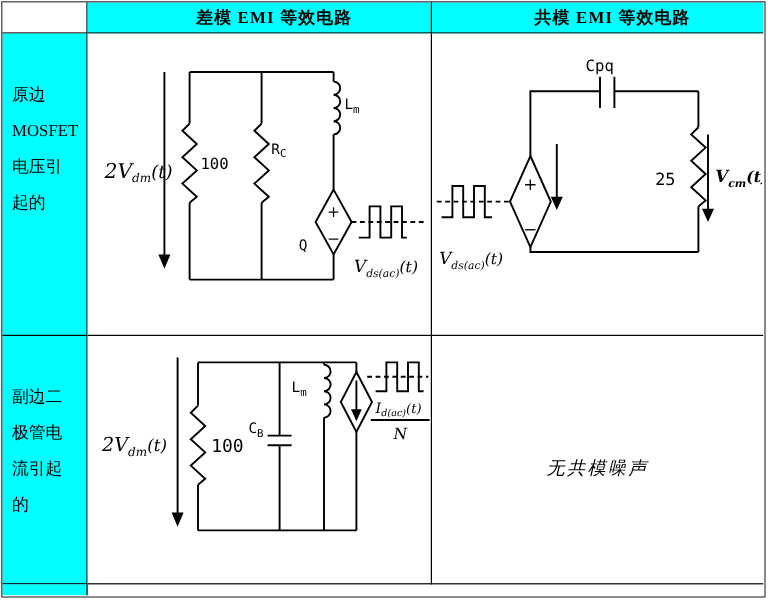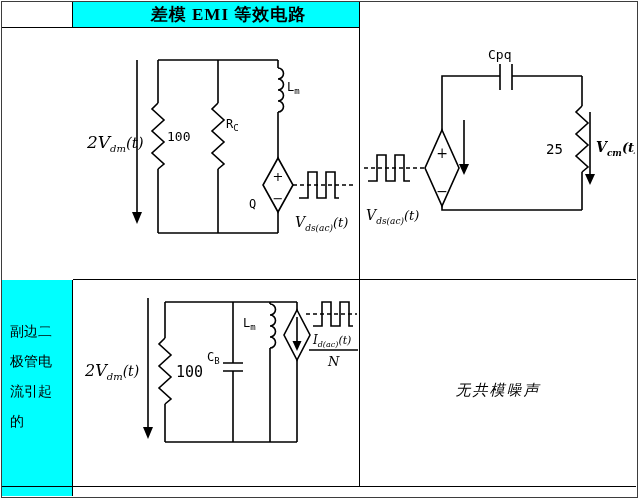--- a/index.html
+++ b/index.html
@@ -6,39 +6,48 @@
   html,body { width: 640px; height: 500px; background: #fff; }
   body { font-family: "Liberation Serif","DejaVu Serif",serif; color:#000; }
   .stage { position: relative; width: 640px; height: 500px; background: #fff; overflow: hidden; }
   .outer { position: absolute; left: 1px; top: 1px; width: 637px; height: 497px;
            border: 1px solid #3d3d3d; pointer-events: none; }
   .cell { position: absolute; background: #fff; }
   .cyan { background: #00ffff; }
   .br { border-right: 1px solid #000; }
   .bb { border-bottom: 1px solid #000; }
   .hdr { display: flex; align-items: center; justify-content: center;
-         font-weight: bold; font-size: 17px; letter-spacing: 1px; padding-left: 25px; }
+         font-weight: bold; font-size: 14px; letter-spacing: 1px; padding-left: 25px; }
   .rowlabel { padding: 7px 3px 0 8px; font-size: 14px; line-height: 2.15;
               white-space: pre-line; }
   .nonoise { display: flex; align-items: center; justify-content: center;
              font-size: 15px; padding-top: 14px; letter-spacing: 2px; font-style: italic; }
   svg { display: block; }
   svg text { font-family: "DejaVu Serif","Liberation Serif",serif; fill: #000; }
   svg text.mono, svg tspan.mono { font-family: "DejaVu Sans Mono","Liberation Mono",monospace; font-style: normal; }
 </style>
 </head>
 <body>
 
 <div class="stage">
 
   <div class="cell br bb" style="left:2px;top:2px;width:71px;height:26px"></div>
   <div class="cell cyan br bb hdr" style="left:73px;top:2px;width:287px;height:26px">
     <span>差模 EMI 等效电路</span>
   </div>
+  <div class="cell cyan bb hdr" style="left:360px;top:2px;width:276px;height:26px">
+    <span>共模 EMI 等效电路</span>
+  </div>
 
+  <div class="cell cyan br bb rowlabel" style="left:2px;top:28px;width:71px;height:252px">
+    <span>原边
+MOSFET
+电压引
+起的</span>
+  </div>
 
   <div class="cell br bb" style="left:73px;top:28px;width:287px;height:252px">
     <svg width="286" height="251" viewBox="0 0 286 251">
       <g stroke="#000" stroke-width="1.6" fill="none">
         <line x1="64" y1="32" x2="64" y2="185"></line>
         <path d="M85,32 H205 M85,205 H205"></path>
         <path d="M85,32 V75 M85,141 V205"></path>
         <polyline points="85,75 79,81 91,92 79,103 91,114 79,125 91,136 85,141"></polyline>
         <path d="M145,32 V75 M145,141 V205"></path>
         <polyline points="145,75 139,81 151,92 139,103 151,114 139,125 151,136 145,141"></polyline>

